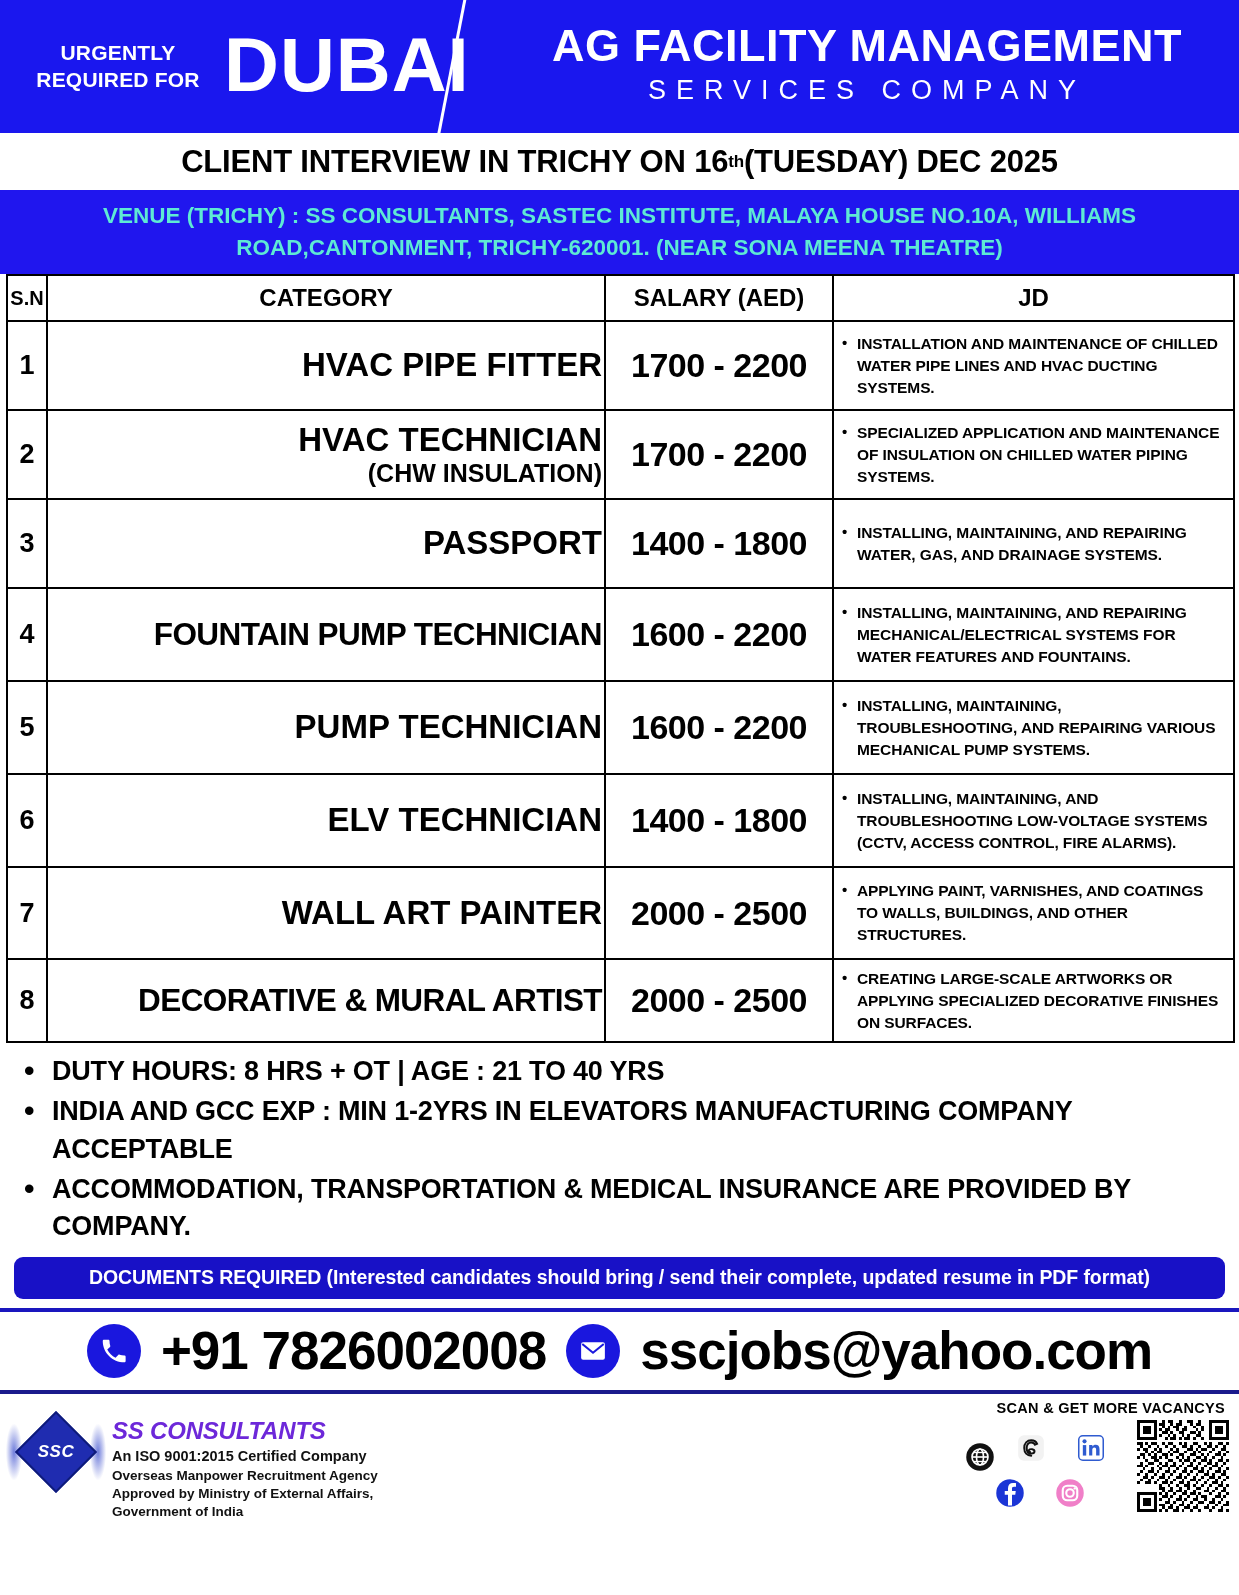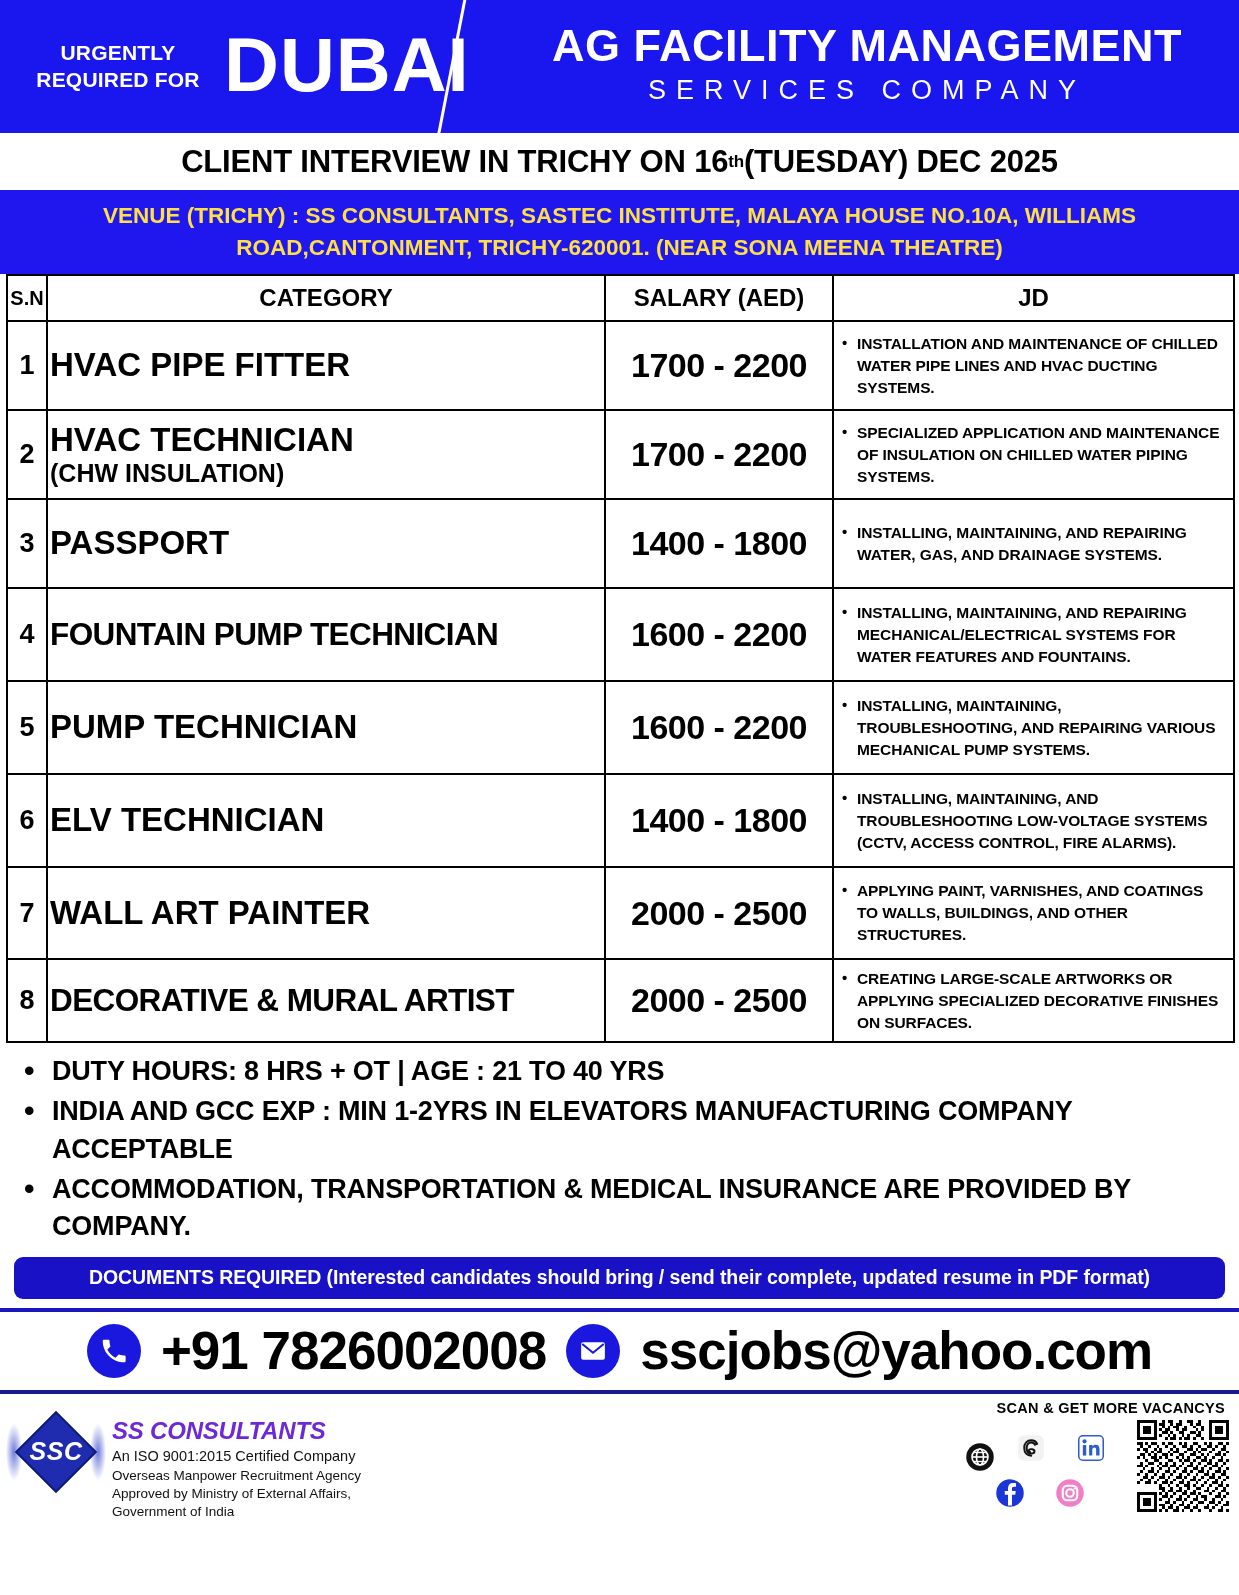--- a/index.html
+++ b/index.html
@@ -79,21 +79,21 @@
     font-size:31px;
     letter-spacing:-0.2px;
     background:#fff;
     flex:0 0 auto;
   }
   .interview sup { font-size:17px; vertical-align:super; }
 
   
   .venue {
     background:#2016EE;
-    color:#fde047;
+    color:#5eead4;
     font-weight:bold;
     font-size:22.5px;
     line-height:1.42;
     text-align:center;
     padding:10px 28px 12px;
     height:84px;
     flex:0 0 auto;
   }
 
   
@@ -114,21 +114,21 @@
   }
   th.sn-h { font-size:20px;margin-left:24px; }
 
   td { vertical-align:middle; }
   td.sn {
     text-align:center;
     font-weight:bold;
     font-size:27px;
   }
   td.cat {
-    text-align:left;
+    text-align:right;
     font-weight:bold;
     font-size:33px;
     line-height:1.12;
     padding:4px 2px;
   }
   td.cat .sub { font-size:25px; display:block; }
   td.sal {
     text-align:center;
     font-weight:bold;
     font-size:34px;
@@ -232,42 +232,42 @@
   .ssc-diamond {
     position:absolute; left:50%; top:50%;
     width:58px; height:58px;
     background:#1F2CB0;
     transform:translate(-50%,-50%) rotate(45deg);
     border:2px solid #0E1B7A;
   }
   .ssc-text {
     position:absolute; left:0; top:0; width:100%; height:100%;
     display:flex; align-items:center; justify-content:center;
-    color:#fff; font-weight:bold; font-size:25px;
+    color:#fff; font-weight:bold; font-size:17px;
     font-style:italic;
     letter-spacing:0.5px;
   }
   .ssc-glowL, .ssc-glowR {
     position:absolute; top:14px; width:16px; height:56px;
     background:radial-gradient(ellipse at center,#6f7ddb 0%,rgba(255,255,255,0) 72%);
   }
   .ssc-glowL { left:-8px; }
   .ssc-glowR { right:-8px; }
   .co-info { margin-left:14px; margin-top:16px; }
   .co-name {
     color:#6d28d9;
     font-weight:bold;
     font-size:24px;
     letter-spacing:-0.2px;
     line-height:1.1;
     font-style:italic;
   }
   .co-line {
     font-size:13.5px;
-    font-weight:normal;
+    font-weight:bold;
     line-height:1.36;
     color:#111;
   }
   .co-line.first { font-size:14.5px; margin-top:3px; }
 
   .footer-right {
     position:absolute;
     right:10px; top:6px;
     width:350px;
     text-align:right;

